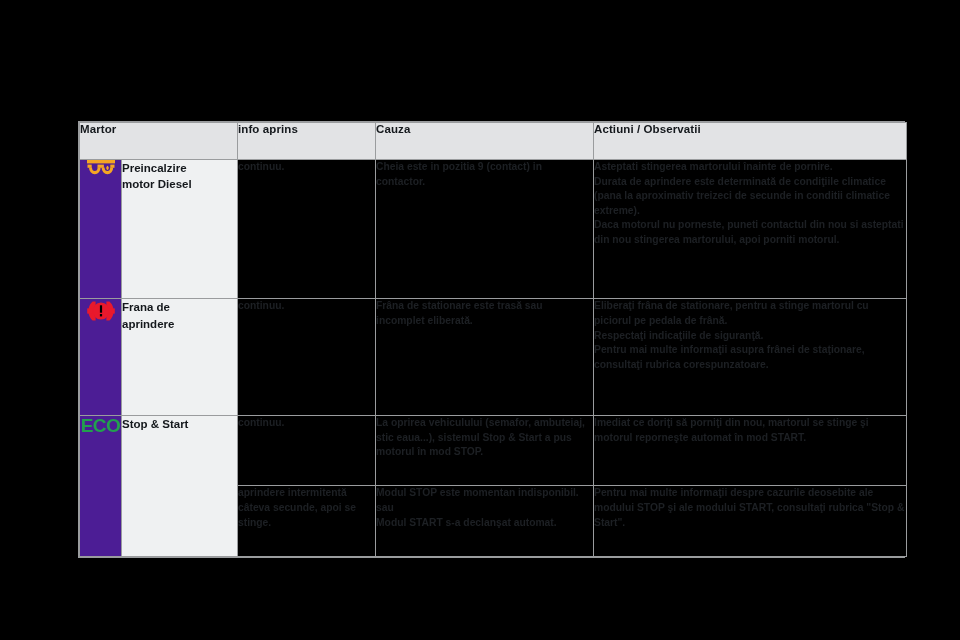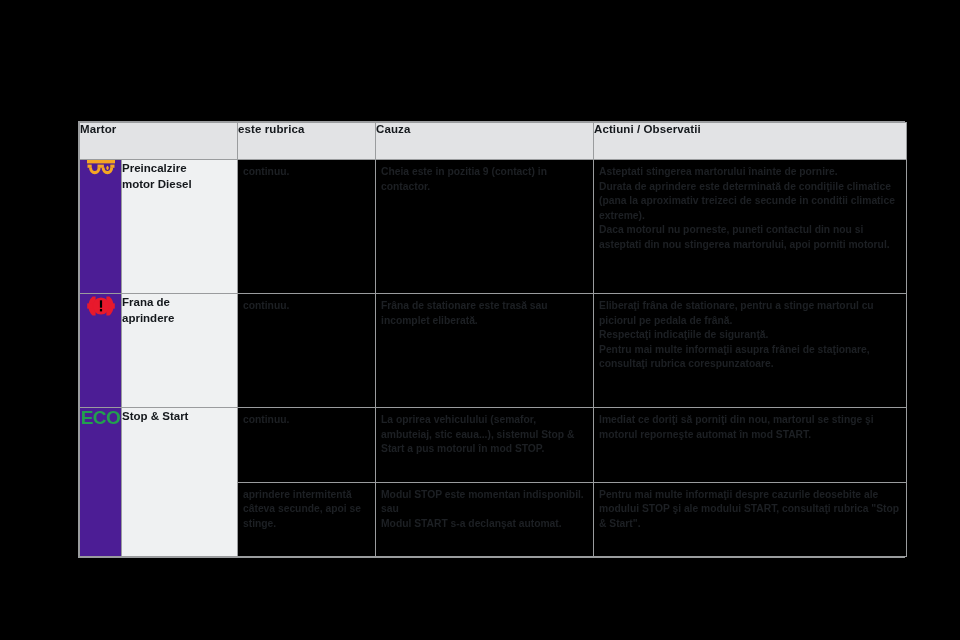--- a/index.html
+++ b/index.html
@@ -66,21 +66,21 @@
     margin-top: 28px;
   }
   td.dark-cell {
     background: #000;
     padding: 13px 10px 10px 9px;
     font-size: 10.3px;
     font-weight: 700;
     color: #1d2024;
     line-height: 1.42;
   }
-  td.dark-cell p { margin: 5px; }
+  td.dark-cell p { margin: 0; }
 
   
   .icon-box { display: inline-block; line-height: 0; }
 
   .eco-icon {
     font-size: 19px;
     font-weight: 700;
     color: #22a04e;
     font-family: "Liberation Sans", sans-serif;
     letter-spacing: -0.5px;
@@ -109,21 +109,21 @@
         <col class="c-icon">
           <col class="c-name">
           <col class="c-lit">
           <col class="c-cause">
           <col class="c-action">
       </colgroup>
       <tbody>
 
         <tr class="hdr">
           <td class="icon-hdr" colspan="2">Martor</td>
-          <td>este rubrica</td>
+          <td>info aprins</td>
           <td>Cauza</td>
           <td>Actiuni / Observatii</td>
         </tr>
 
         <tr>
           <td class="icon-cell">
             <span class="icon-box">
               <svg width="30" height="22" viewBox="0 0 30 22">
                 <g fill="#f5a623">
                   <rect x="1" y="0" width="28" height="3.4"></rect>

